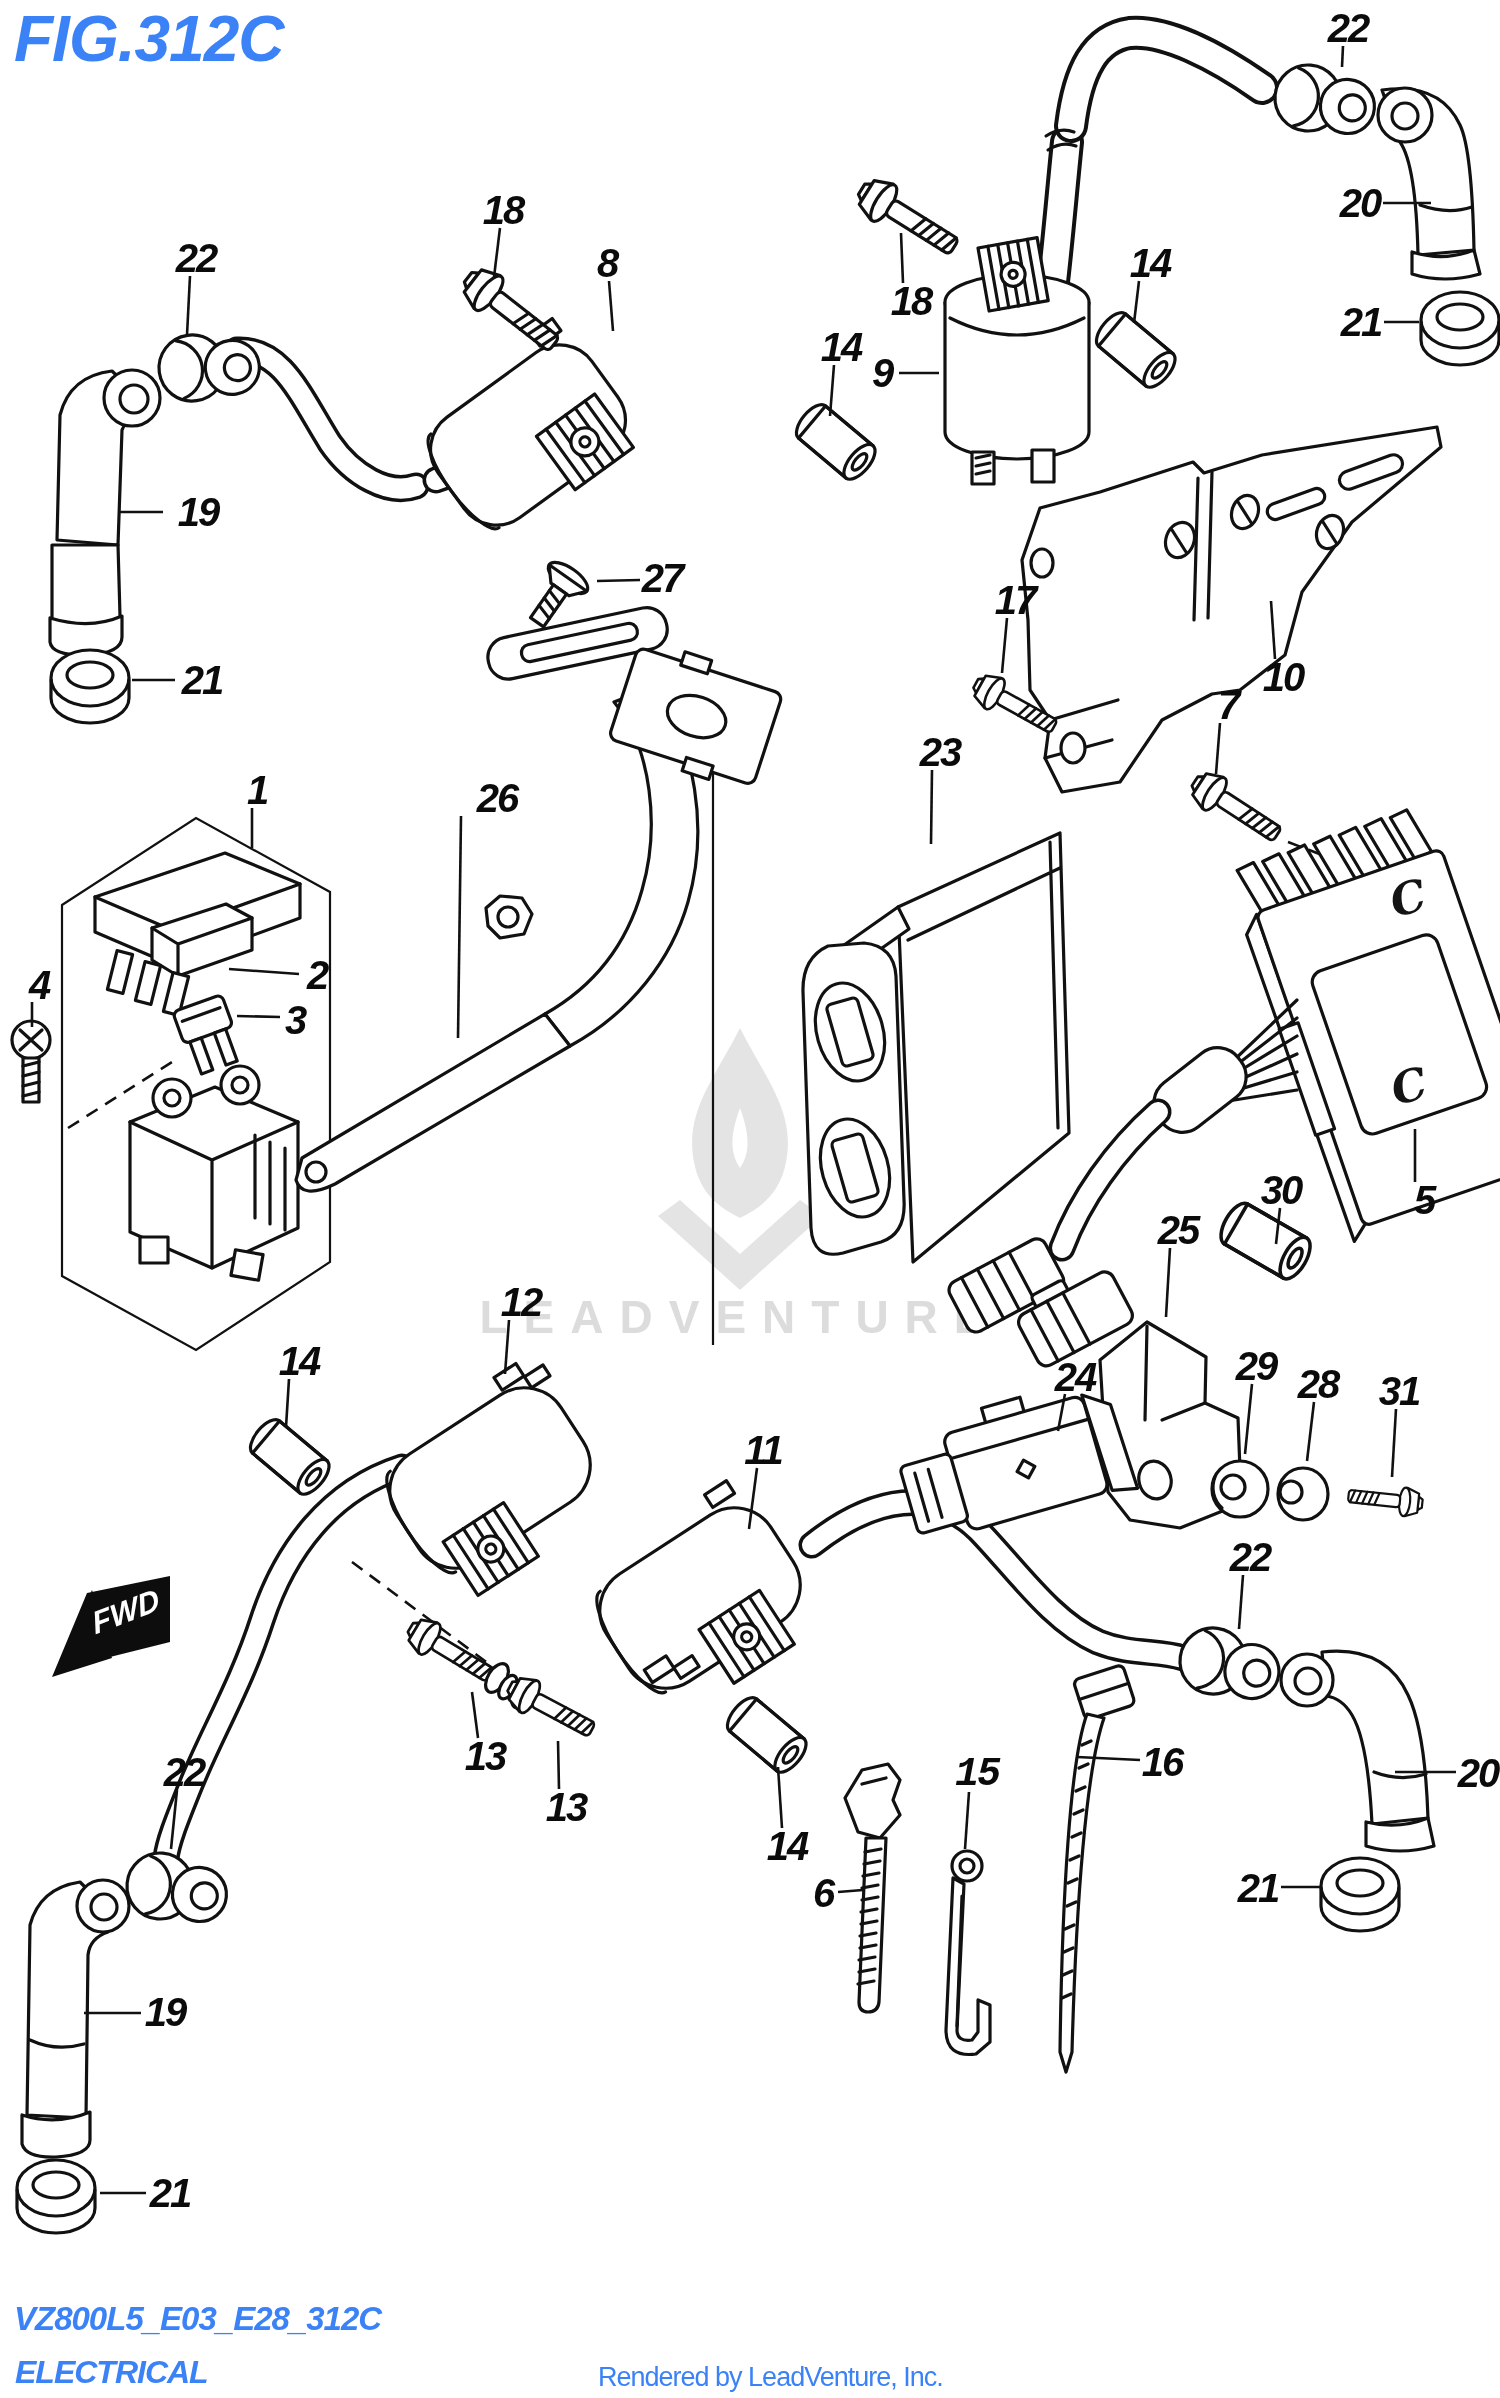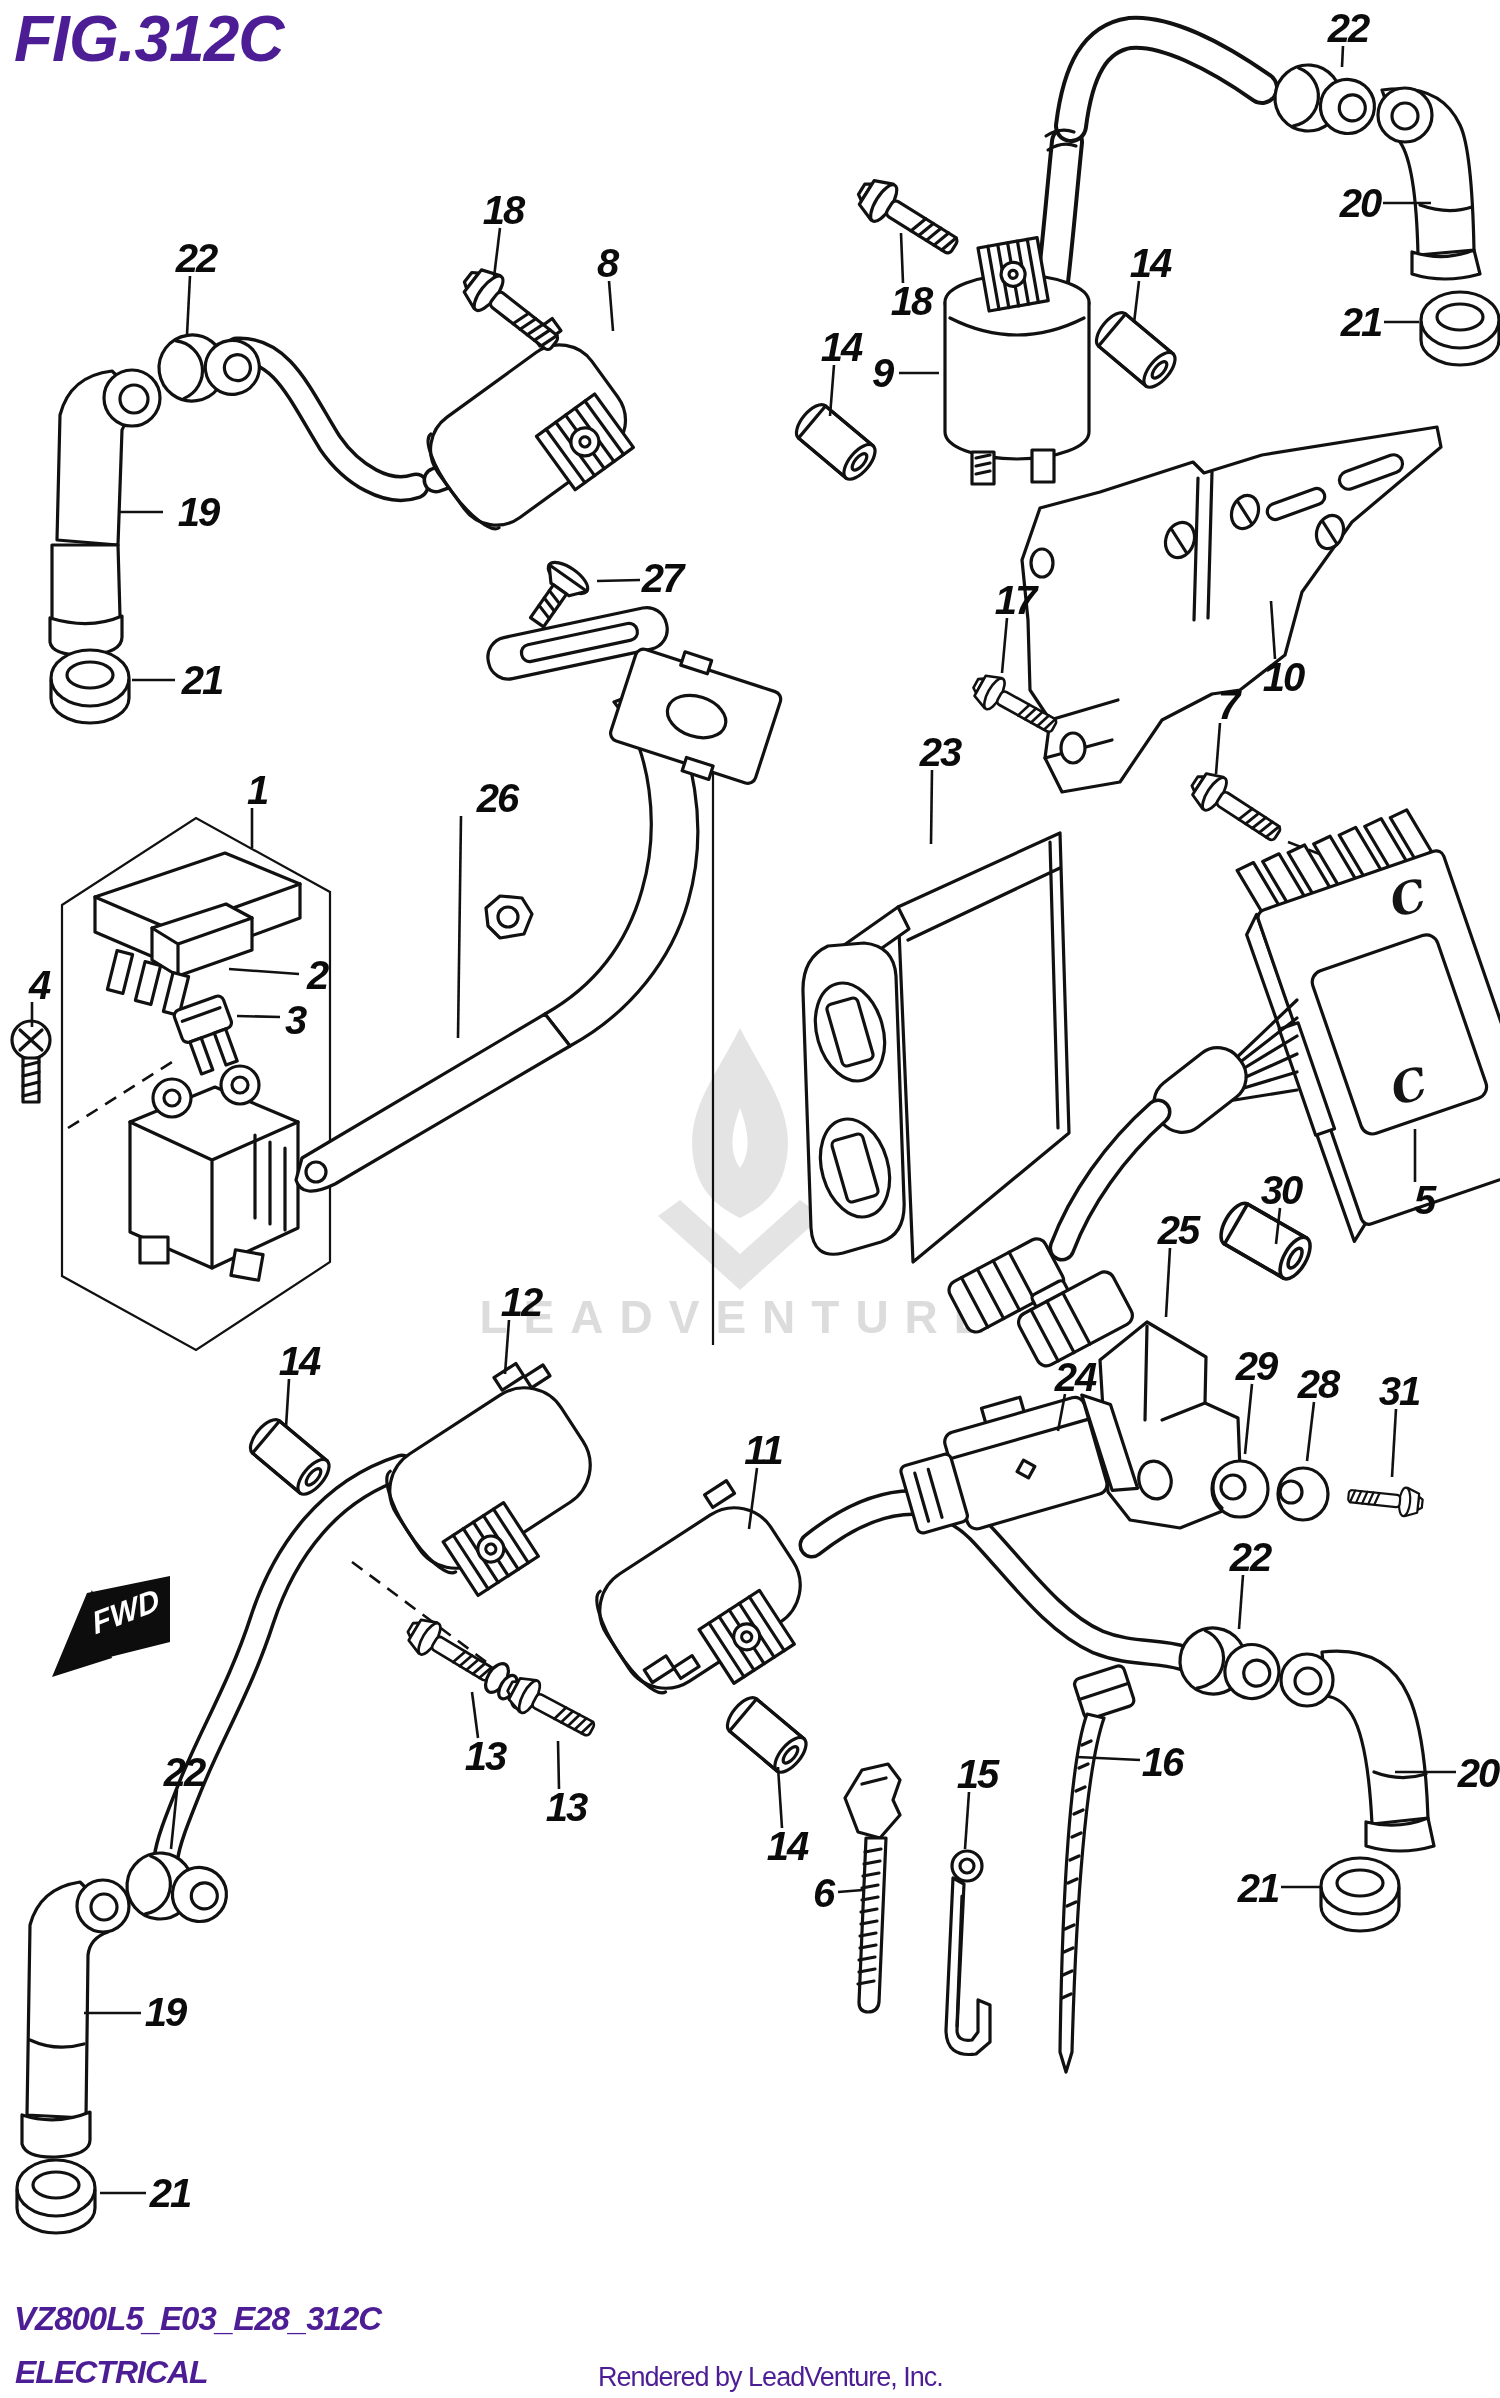--- a/index.html
+++ b/index.html
@@ -2,21 +2,21 @@
 <html><head>
 <meta charset="utf-8">
 <style>
   html,body{margin:0;padding:0;background:#ffffff;}
   .stage{position:relative;width:1500px;height:2398px;background:#fff;
          font-family:"Liberation Sans",sans-serif;overflow:hidden;}
   .layer{position:absolute;left:0;top:0;width:1500px;height:2398px;}
   #watermark-layer{z-index:0;}
   #art-layer{z-index:1;}
   #leader-layer{z-index:2;}
-  .txt{position:absolute;white-space:nowrap;color:#4c1d95;}
+  .txt{position:absolute;white-space:nowrap;color:#3b82f6;}
   #fig-title{left:14px;top:2px;font:italic 700 64px "Liberation Sans",sans-serif;letter-spacing:-1px;z-index:3;}
   #footer-code{left:14px;top:2300px;font:italic 700 33px "Liberation Sans",sans-serif;letter-spacing:-1px;z-index:3;}
   #footer-section{left:15px;top:2354px;font:italic 700 32px "Liberation Sans",sans-serif;letter-spacing:-1px;z-index:3;}
   #rendered-by{left:598px;top:2362px;font:400 27px "Liberation Sans",sans-serif;letter-spacing:-1px;z-index:3;}
   #wm-text{left:450px;top:1290px;width:580px;text-align:center;
            font:700 46px "Liberation Sans",sans-serif;letter-spacing:16px;color:#dcdcdc;z-index:0;}
   .callout{position:absolute;transform:translate(-50%,-50%);
            font:italic 700 40px "Liberation Sans",sans-serif;color:#0b0b0b;letter-spacing:-2px;z-index:4;text-align:center;}
   .part-mark{position:absolute;transform:translate(-50%,-50%) rotate(-14deg);
              font:italic 700 44px "DejaVu Serif",serif;color:#141414;z-index:4;}
@@ -453,21 +453,21 @@
     <div class="callout" style="left: 1318px; top: 1384px;">28</div>
     <div class="callout" style="left: 1399px; top: 1391px;">31</div>
     <div class="callout" style="left: 521px; top: 1302px;">12</div>
     <div class="callout" style="left: 299px; top: 1361px;">14</div>
     <div class="callout" style="left: 763px; top: 1450px;">11</div>
     <div class="callout" style="left: 1250px; top: 1557px;">22</div>
     <div class="callout" style="left: 485px; top: 1756px;">13</div>
     <div class="callout" style="left: 566px; top: 1807px;">13</div>
     <div class="callout" style="left: 787px; top: 1846px;">14</div>
     <div class="callout" style="left: 823px; top: 1893px;">6</div>
-    <div class="callout" style="left: 977px; top: 1774px;">15</div>
+    <div class="callout" style="left: 977px; top: 1774px; font-family: Liberation Mono, monospace;">15</div>
     <div class="callout" style="left: 1162px; top: 1762px;">16</div>
     <div class="callout" style="left: 1478px; top: 1773px;">20</div>
     <div class="callout" style="left: 1258px; top: 1888px;">21</div>
     <div class="callout" style="left: 184px; top: 1772px;">22</div>
     <div class="callout" style="left: 165px; top: 2012px;">19</div>
     <div class="callout" style="left: 170px; top: 2193px;">21</div>
     <div class="part-mark" style="left: 1408px; top: 898px;">C</div>
     <div class="part-mark" style="left: 1409px; top: 1086px;">C</div>
   </div>
 

